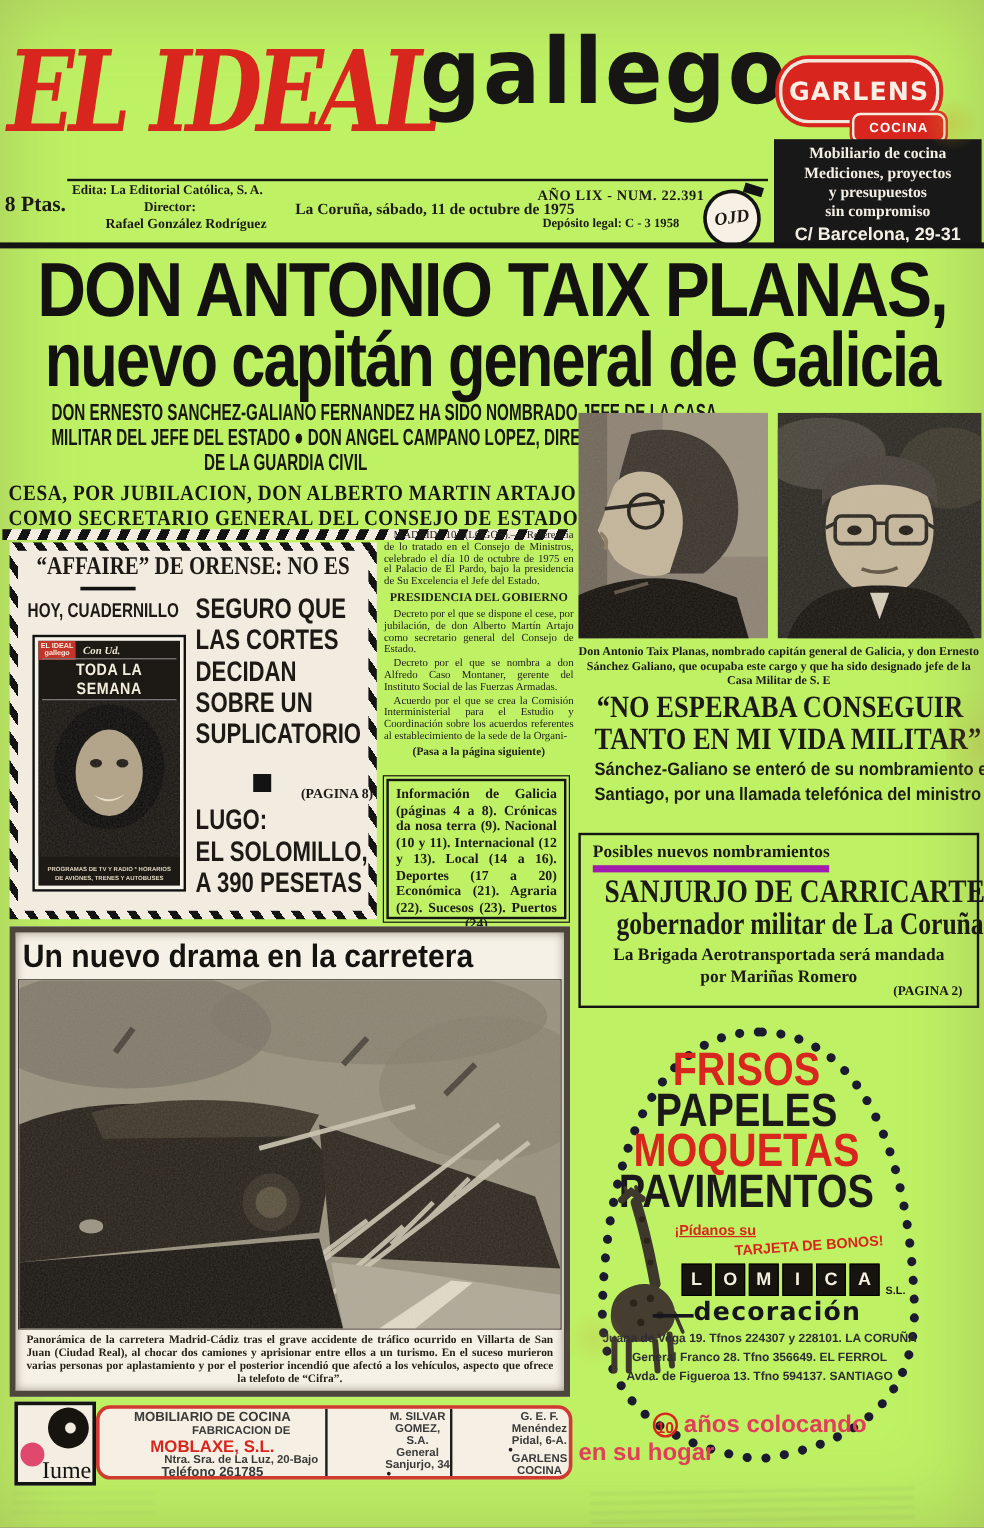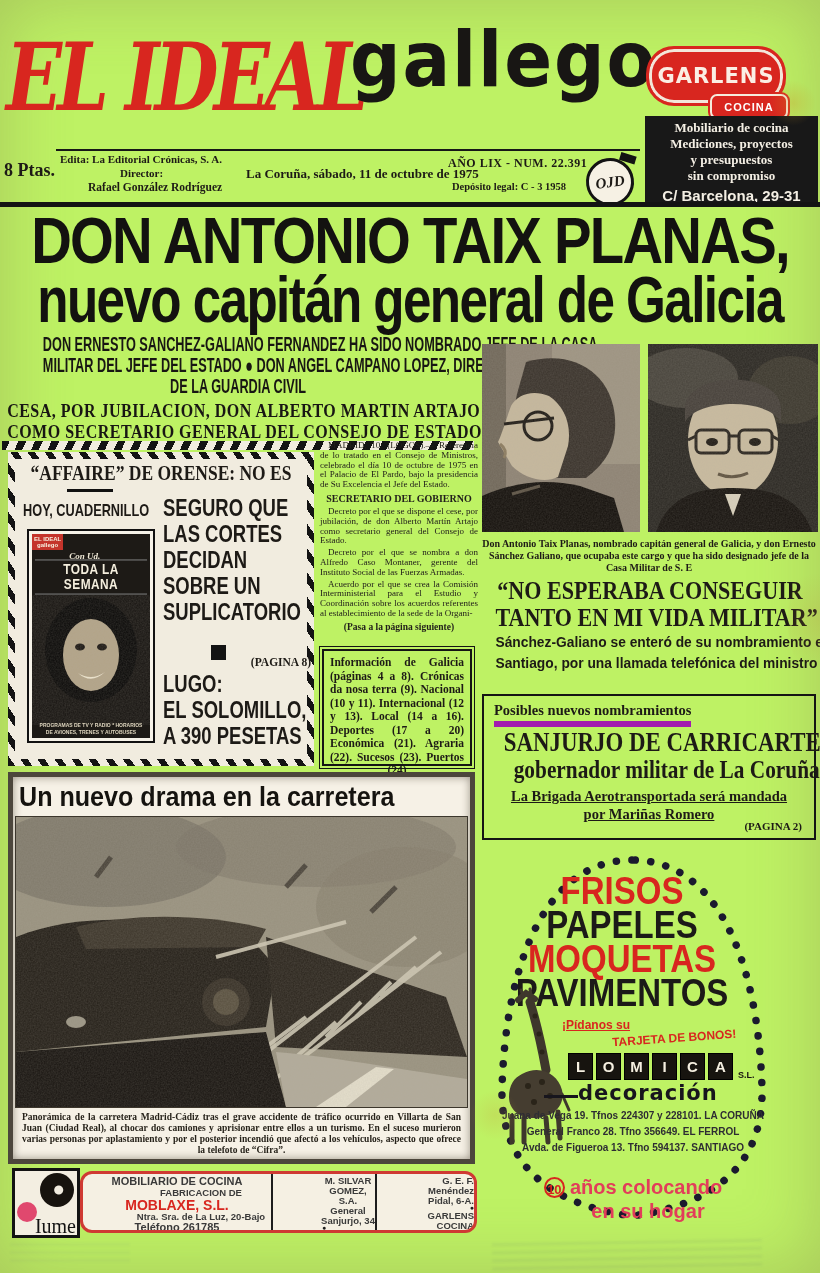--- a/index.html
+++ b/index.html
@@ -57,21 +57,21 @@
            background:repeating-linear-gradient(55deg,#141414 0 6px,#f1ecdf 6px 14px);padding:7px;box-sizing:border-box;}
   .affaire-in{position:relative;width:100%;height:100%;background:#f1ecdf;}
   .aff-head{left:0;top:3px;width:100%;text-align:center;white-space:nowrap;
             font:700 19px "Liberation Serif",serif;transform:scale(.92,1.12);}
   .aff-rule{left:52px;top:30px;width:46px;height:3px;background:#111;}
   .aff-kicker{left:8px;top:41px;font:700 15px "Liberation Sans",sans-serif;transform:scale(.85,1.12);transform-origin:left top;white-space:nowrap;}
   .mag{left:12px;top:70px;width:128px;height:214px;border:2px solid #111;background:#f6f2e8;padding:3px;box-sizing:border-box;}
   .mag-in{width:100%;height:100%;background:#1d1a16;position:relative;overflow:hidden;}
   .mag-top{display:flex;align-items:flex-start;}
   .mag-brand{background:#c4342b;color:#f7efdf;font:700 6px/6px "Liberation Sans",sans-serif;padding:2px;text-align:center;}
-  .mag-script{color:#efe8d6;font:italic 700 9px "Liberation Serif",serif;margin:17px 0 0 6px;}
+  .mag-script{color:#efe8d6;font:italic 700 9px "Liberation Serif",serif;margin:3px 0 0 6px;}
   .mag-title{color:#f4eedd;font:700 12.5px "Liberation Sans",sans-serif;text-align:center;letter-spacing:.5px;
              border-top:1px solid #777;border-bottom:1px solid #777;padding:1px 0;transform:scale(.95,1.1);}
   .mag-foot{position:absolute;bottom:2px;left:0;width:100%;text-align:center;color:#ddd4bd;
             font:700 5px/7px "Liberation Sans",sans-serif;}
   .aff-line{left:148px;width:154px;white-space:nowrap;font:700 21px "Liberation Sans",sans-serif;
             transform:scale(.88,1.12);transform-origin:left top;}
   .aff-page{left:150px;width:146px;text-align:right;font:700 11.5px "Liberation Serif",serif;margin-top:31px;}
   .aff-sq{left:196px;top:186px;width:15px;height:15px;background:#131313;}
 
   
@@ -93,21 +93,21 @@
   .q2{top:604px;transform:scale(.92,1.08);}
   .deck{left:482px;width:336px;text-align:center;white-space:nowrap;font:700 15px "Liberation Sans",sans-serif;}
   .d1{top:633px;transform:scale(.92,1);}
   .d2{top:654px;transform:scale(.92,1);}
 
   .sanjurjo{left:482px;top:694px;width:334px;height:146px;border:2px solid #141414;box-sizing:border-box;}
   .sj-kicker{left:10px;top:6px;font:700 14.5px "Liberation Serif",serif;border-bottom:6px solid #a21caf;padding-bottom:2px;}
   .sj-h{left:0;width:100%;text-align:center;white-space:nowrap;font:700 26px "Liberation Serif",serif;}
   .sj-h1{top:32px;transform:scale(.88,1.05);}
   .sj-h2{top:59px;transform:scale(.82,1);}
-  .sj-d{left:0;width:100%;text-align:center;font:700 14.5px "Liberation Serif",serif;text-decoration:underline;}
+  .sj-d{left:0;width:100%;text-align:center;font:700 14.5px "Liberation Serif",serif;}
   .sj-d1{top:92px;}.sj-d2{top:110px;}
   .sj-page{right:12px;top:124px;font:700 11px "Liberation Serif",serif;}
 
   
   .lomica{left:482px;top:848px;width:302px;height:385px;}
   .prod{left:140px;transform:translateX(-50%) scale(1,1.18);white-space:nowrap;
         font:700 33px "Liberation Sans",sans-serif;line-height:1;}
   .prod.red{color:#d8261f;}.prod.dark{color:#1c1a18;}
   .promo{color:#d8261f;font:700 12px "Liberation Sans",sans-serif;white-space:nowrap;}
   .tiles{left:86px;top:205px;display:flex;gap:3px;align-items:flex-end;}
@@ -117,42 +117,42 @@
   .decoracion{left:96px;top:233px;font:700 21px "DejaVu Sans",sans-serif;color:#17151d;letter-spacing:1px;}
   .deco-dash{left:62px;top:247px;width:34px;height:3px;background:#17151d;}
   .addr{left:0;width:100%;text-align:center;font:700 10px "Liberation Sans",sans-serif;color:#2e2d33;white-space:nowrap;}
   .lomica-small{left:0;top:310px;width:100%;text-align:center;}
   .lomica-small span{display:inline-block;background:#d8261f;color:#fff;font:700 10px "Liberation Sans",sans-serif;
         letter-spacing:3px;padding:2px 7px;}
   .years{left:0;top:328px;width:100%;display:flex;justify-content:center;align-items:center;gap:5px;}
   .badge10{width:21px;height:21px;border:2px solid #d8261f;border-radius:50%;color:#d8261f;
            font:700 13px/21px "Liberation Sans",sans-serif;text-align:center;box-sizing:border-box;}
   .years-txt{color:#e23d5a;font:700 20px "Liberation Sans",sans-serif;}
-  .years2{left:15px;top:352px;width:100%;text-align:center;color:#e23d5a;font:700 20px "Liberation Sans",sans-serif;}
+  .years2{left:0;top:352px;width:100%;color:#e23d5a;font:700 20px "Liberation Sans",sans-serif;}
 
   
   .drama{left:8px;top:772px;width:467px;height:392px;border:5px solid #4c463c;background:#f6f1e6;box-sizing:border-box;
          box-shadow:inset 0 0 8px rgba(60,50,35,.5);}
   .drama-h{margin:5px 6px 3px;font:700 27px "Liberation Sans",sans-serif;white-space:nowrap;
            transform:scale(.93,1);transform-origin:left top;color:#15130f;}
   .drama-photo{display:block;margin:2px auto 0;border:1px solid #3c362c;}
   .drama-cap{padding:4px 9px 0;font:700 9.5px/11px "Liberation Serif",serif;text-align:justify;text-align-last:center;color:#26221a;}
 
   
   .iume{left:12px;top:1168px;width:62px;height:64px;border:3px solid #131313;background:#f3eee1;}
   .iume-disc{position:absolute;right:3px;top:2px;width:34px;height:34px;border-radius:50%;
              background:radial-gradient(circle at 55% 50%, #f1ecdf 0 4px, #17130e 5px 17px);}
   .iume-red{position:absolute;left:2px;bottom:13px;width:20px;height:20px;border-radius:50%;background:#e0486e;}
   .iume-txt{position:absolute;right:1px;bottom:-3px;font:500 20px "Liberation Serif",serif;color:#131313;}
   .adstrip{left:80px;top:1171px;width:397px;height:62px;border:3px solid #cf3a33;border-radius:12px;
            background:#f5f0e3;display:flex;box-sizing:border-box;overflow:hidden;}
   .adcol{text-align:center;padding-top:2px;box-sizing:border-box;}
   .adcol.c1{flex:0 0 188px;}
   .adcol.c2{flex:0 0 104px;border-left:2px solid #1d1d1d;}
-  .adcol.c3{flex:1;border-left:2px solid #1d1d1d;text-align:right;}
+  .adcol.c3{flex:1;border-left:2px solid #1d1d1d;}
   .adcol .a{font:700 11px/11.5px "Liberation Sans",sans-serif;color:#3a3a3a;}
   .adcol .asm{font:700 9.5px/10px "Liberation Sans",sans-serif;color:#3a3a3a;padding-left:48px;}
   .adcol .ared{font:700 14px/14px "Liberation Sans",sans-serif;color:#d8261f;}
   .adcol .dot{font-size:7px;line-height:5px;color:#1d1d1d;}
 
   
   .stain{pointer-events:none;}
   .st1{left:770px;top:80px;width:46px;height:46px;border-radius:50%;
        background:radial-gradient(circle,rgba(205,150,40,.30),rgba(205,150,40,0) 70%);}
   .st2{left:788px;top:560px;width:60px;height:120px;border-radius:50%;
@@ -180,21 +180,21 @@
   <div class="abs blackbox">
     <div class="l">Mobiliario de cocina</div>
     <div class="l">Mediciones, proyectos</div>
     <div class="l">y presupuestos</div>
     <div class="l">sin compromiso</div>
     <div class="big">C/ Barcelona, 29-31</div>
   </div>
 
   <div class="abs rule-thin"></div>
   <div class="abs price">8 Ptas.</div>
-  <div class="abs edita">Edita: La Editorial Crónicas, S. A.</div>
+  <div class="abs edita">Edita: La Editorial Católica, S. A.</div>
   <div class="abs dirlab">Director:</div>
   <div class="abs dirname">Rafael González Rodríguez</div>
   <div class="abs dateline">La Coruña, sábado, 11 de octubre de 1975</div>
   <div class="abs issue">AÑO LIX - NUM. 22.391</div>
   <div class="abs deposit">Depósito legal: C - 3 1958</div>
   <div class="abs ojd">
     <span>OJD</span>
   </div>
   <div class="abs rule-thick"></div>
 
@@ -255,21 +255,21 @@
       <div class="abs aff-sq"></div>
       <div class="abs aff-line" style="top:212px;">LUGO:</div>
       <div class="abs aff-line" style="top:238px;">EL SOLOMILLO,</div>
       <div class="abs aff-line" style="top:264px;">A 390 PESETAS</div>
       <div class="abs aff-page" style="top:288px;">(PAGINA 8)</div>
     </div>
   </div>
 
   <div class="abs article">
     <p>MADRID, 10. (LOGOS).— Referencia de lo tratado en el Consejo de Ministros, celebrado el día 10 de octubre de 1975 en el Palacio de El Pardo, bajo la presidencia de Su Excelencia el Jefe del Estado.</p>
-    <p class="ahead">SECRETARIO DEL GOBIERNO</p>
+    <p class="ahead">PRESIDENCIA DEL GOBIERNO</p>
     <p>Decreto por el que se dispone el cese, por jubilación, de don Alberto Martín Artajo como secretario general del Consejo de Estado.</p>
     <p>Decreto por el que se nombra a don Alfredo Caso Montaner, gerente del Instituto Social de las Fuerzas Armadas.</p>
     <p>Acuerdo por el que se crea la Comisión Interministerial para el Estudio y Coordinación sobre los acuerdos referentes al establecimiento de la sede de la Organi-</p>
     <p class="cont">(Pasa a la página siguiente)</p>
   </div>
 
   <div class="abs indexbox">
     <div>Información de Galicia (páginas 4 a 8). Crónicas da nosa terra (9). Nacional (10 y 11). Internacional (12 y 13). Local (14 a 16). Deportes (17 a 20) Económica (21). Agraria (22). Sucesos (23). Puertos (24)</div>
   </div>
 

